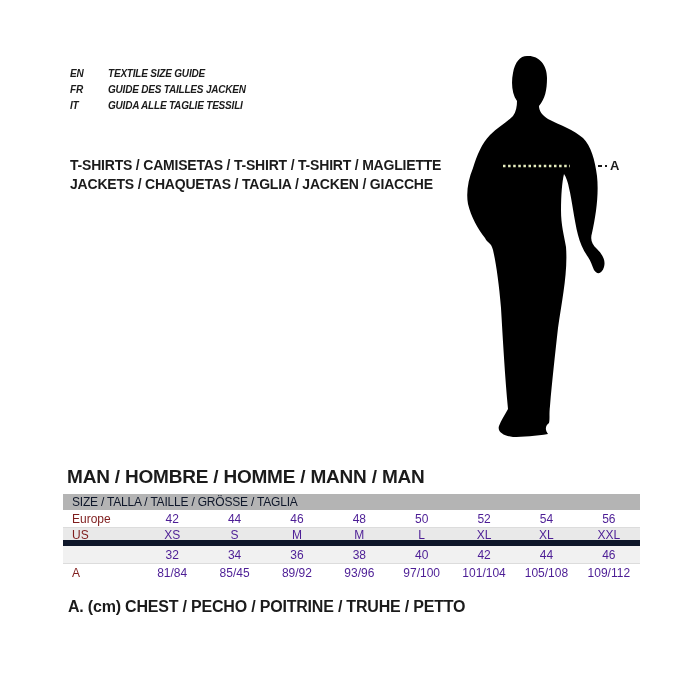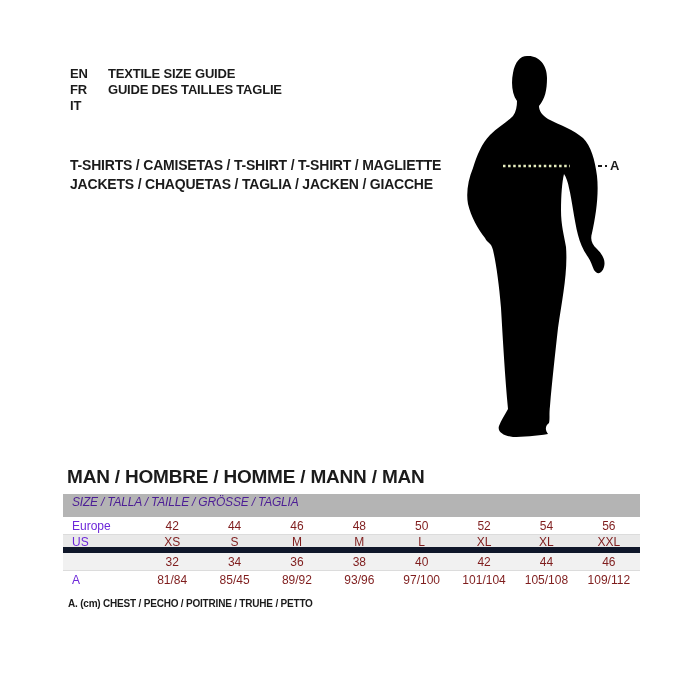--- a/index.html
+++ b/index.html
@@ -2,59 +2,60 @@
 <html><head>
 <meta charset="utf-8">
 <style>
   html,body{margin:0;padding:0;background:#ffffff;}
   .canvas{
     position:relative;width:700px;height:700px;background:#ffffff;overflow:hidden;
     font-family:"Liberation Sans", sans-serif;color:#1b1b1b;
   }
   
   .lang-block{position:absolute;left:70px;top:66px;}
-  .lang-row{display:flex;height:16px;line-height:16px;font-size:13px;font-weight:600;letter-spacing:-0.2px;}
+  .lang-row{display:flex;height:16px;line-height:16px;font-size:10px;font-weight:600;letter-spacing:-0.2px;font-style:italic;}
   .lang-code{width:38px;}
   
   .category-block{position:absolute;left:70px;top:156px;font-size:14px;font-weight:700;letter-spacing:-0.2px;}
   .category-block div{height:19px;line-height:19px;}
   
   .figure-svg{position:absolute;left:430px;top:40px;}
   .measure-label{position:absolute;left:610px;top:158px;font-size:13px;font-weight:600;}
   
   .section-title{position:absolute;left:67px;top:466px;font-size:19px;font-weight:700;letter-spacing:-0.2px;}
   
   .size-table{position:absolute;left:63px;top:494px;width:577px;font-size:12px;}
-  .size-table .thead{height:23px;line-height:16px;background:#b4b4b4;color:#4c1d95;padding-left:9px;letter-spacing:-0.2px;font-style:italic;}
+  .size-table .thead{height:16px;line-height:16px;background:#b4b4b4;color:#0f172a;padding-left:9px;letter-spacing:-0.2px;}
   .trow{display:grid;grid-template-columns:78px repeat(8,1fr);height:18px;align-items:center;box-sizing:border-box;}
-  .trow .rlabel{padding-left:9px;text-align:left;color:#6d28d9;}
-  .trow .cell{text-align:center;color:#7f1d1d;}
+  .trow .rlabel{padding-left:9px;text-align:left;color:#7f1d1d;}
+  .trow .cell{text-align:center;color:#4c1d95;}
   .trow.r0{background:#ffffff;border-bottom:1px solid #dcdcdc;}
   .trow.r1{background:#e9e9e9;border-bottom:6px solid #0f172a;}
   .trow.r2{background:#f1f1f1;border-bottom:1px solid #dcdcdc;}
   .trow.r3{background:#ffffff;}
   
-  .footnote{position:absolute;left:68px;top:598px;font-size:10px;font-weight:600;letter-spacing:-0.2px;}
+  .footnote{position:absolute;left:68px;top:598px;font-size:16px;font-weight:600;letter-spacing:-0.2px;}
 </style>
 </head>
 <body>
 
 <div class="canvas">
 
   <div class="lang-block">
     <div class="lang-row">
       <span class="lang-code">EN</span>
       <span class="lang-label">TEXTILE SIZE GUIDE</span>
     </div>
     <div class="lang-row">
       <span class="lang-code">FR</span>
-      <span class="lang-label">GUIDE DES TAILLES TAGLIE</span>
+      <span class="lang-label">GUIDE DES TAILLES JACKEN</span>
     </div>
     <div class="lang-row">
       <span class="lang-code">IT</span>
+      <span class="lang-label">GUIDA ALLE TAGLIE TESSILI</span>
     </div>
   </div>
 
   <div class="category-block">
     <div>T-SHIRTS / CAMISETAS / T-SHIRT / T-SHIRT / MAGLIETTE</div>
     <div>JACKETS / CHAQUETAS / TAGLIA / JACKEN / GIACCHE</div>
   </div>
 
   <svg class="figure-svg" width="220" height="410" viewBox="430 40 220 410" xmlns="http://www.w3.org/2000/svg">
     <line x1="556" y1="166" x2="607" y2="166" stroke="#1a1a1a" stroke-width="2" stroke-dasharray="4 3"></line>

